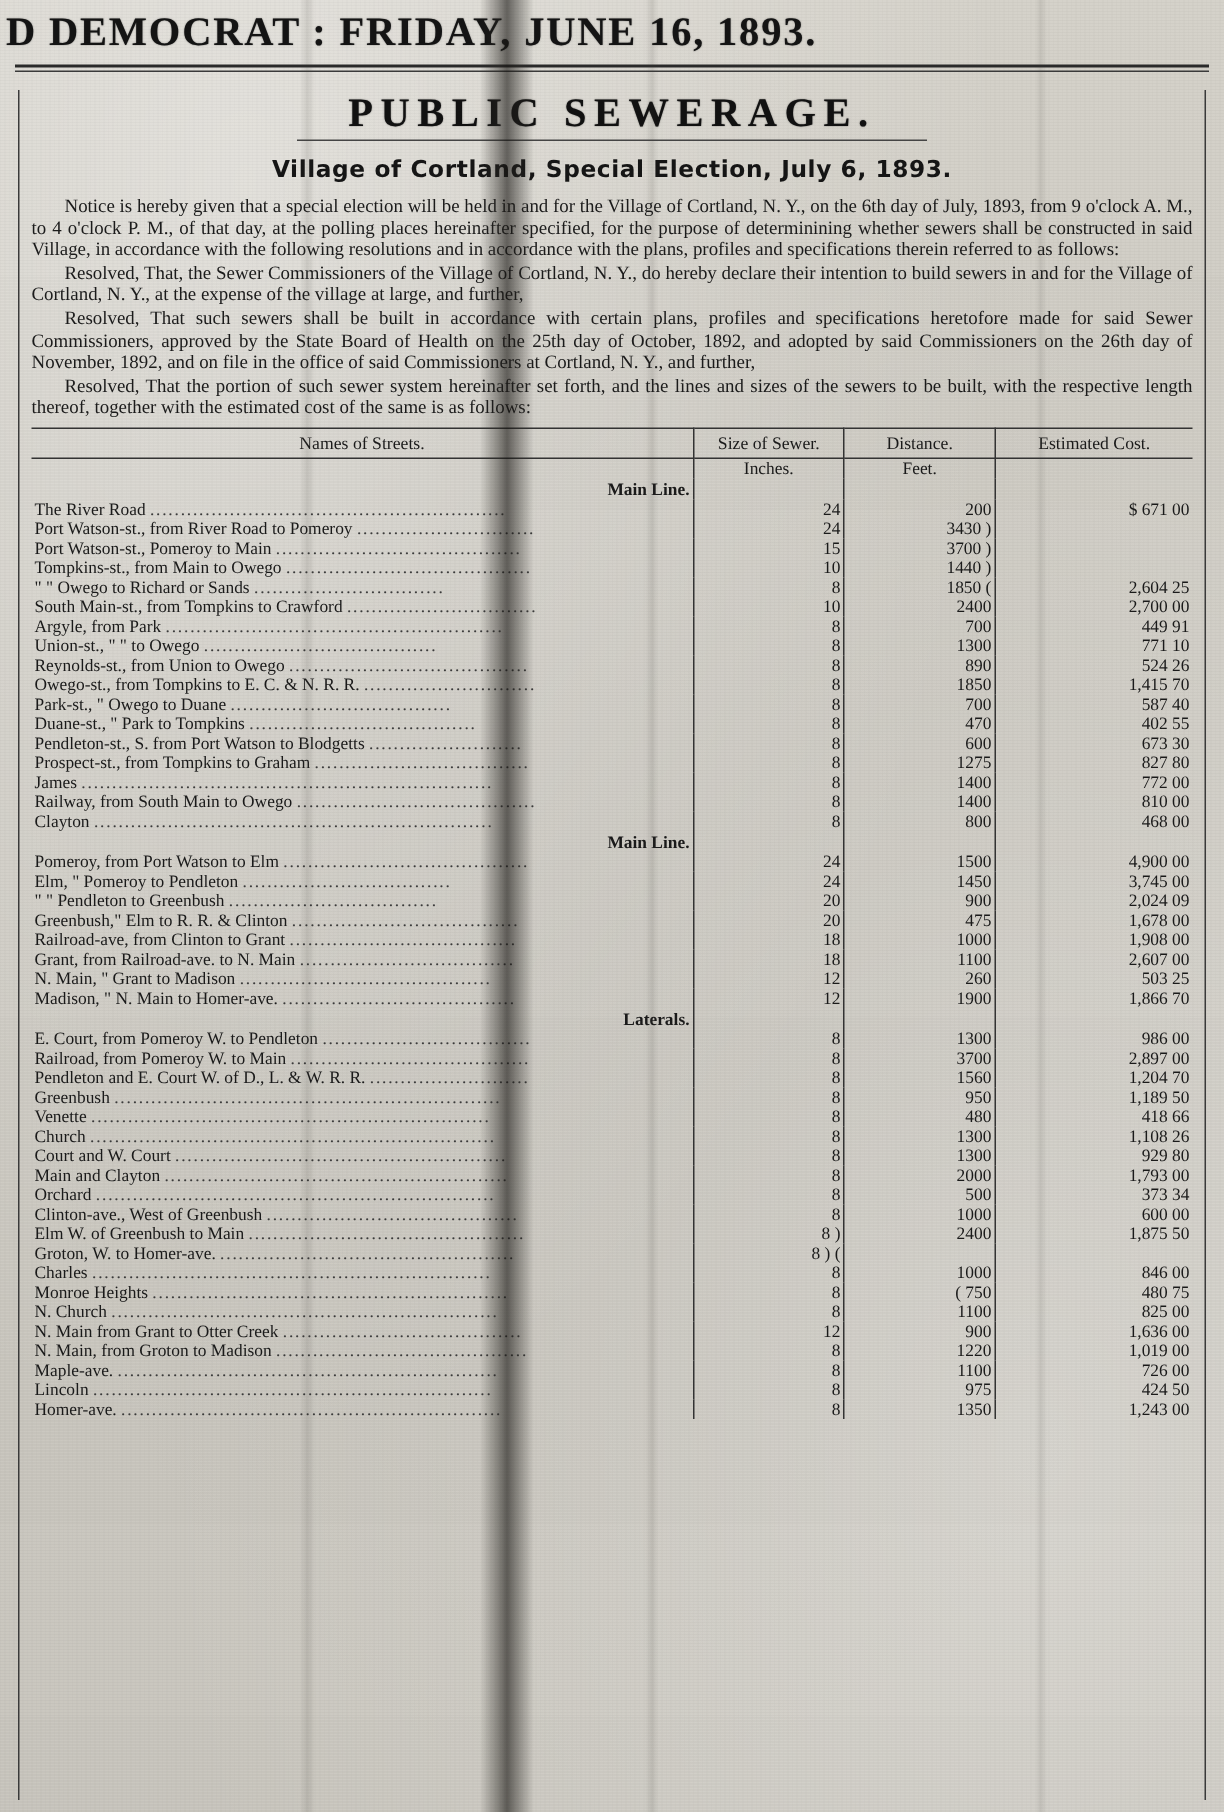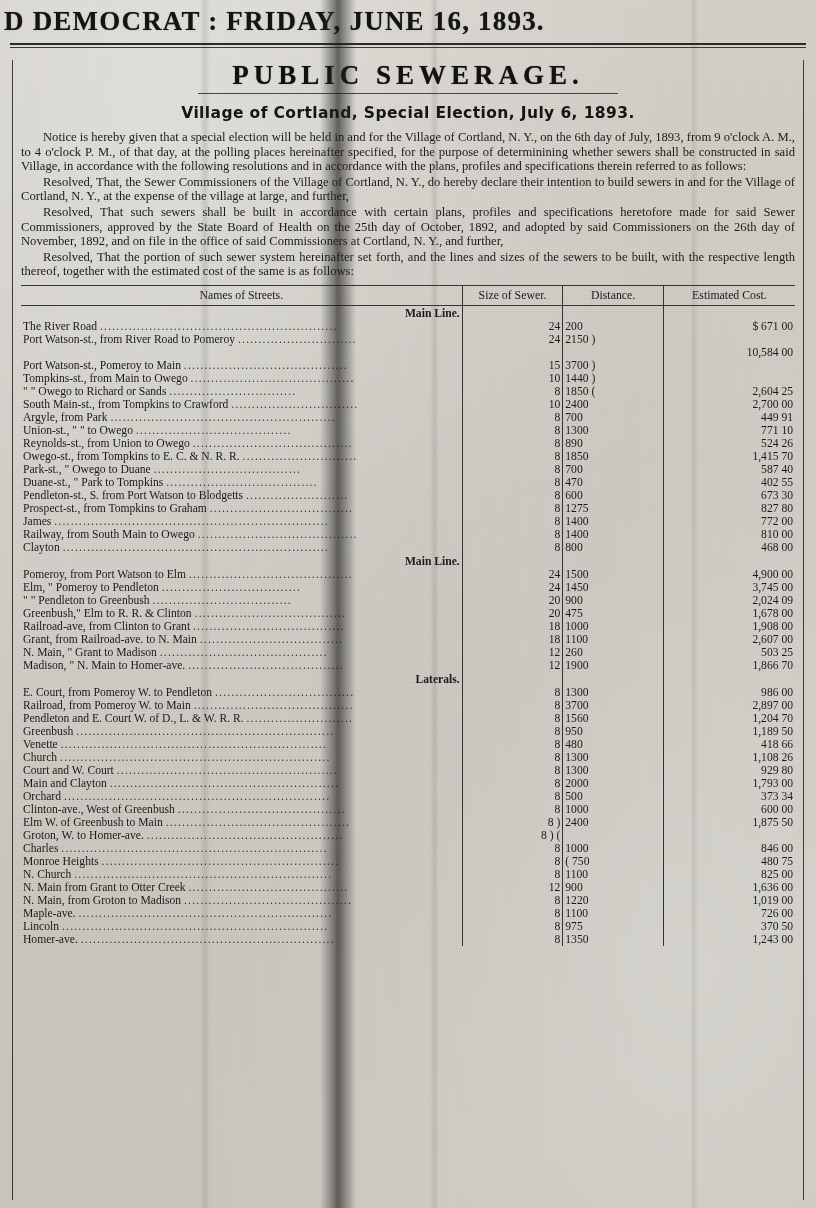--- a/index.html
+++ b/index.html
@@ -129,21 +129,21 @@
   }
   table.sewer td{
     padding:0 2px;
     line-height:13.0px;
     vertical-align:bottom;
     white-space:nowrap;
     overflow:hidden;
   }
   .c-name{width:57%;border-right:1.5px solid #333;}
   .c-size{width:13%;text-align:right;border-right:1.5px solid #333;}
-  .c-dist{width:13%;text-align:left;border-right:1.5px solid #333;}
+  .c-dist{width:13%;text-align:right;border-right:1.5px solid #333;}
   .c-cost{width:17%;text-align:right;padding-right:28px;}
   td.c-name .lead{
     display:inline-block;
     color:#3a3a3a;
     letter-spacing:1.2px;
   }
   tr.section td{
     text-align:center;
     font-weight:bold;
     padding-top:1px;
@@ -178,43 +178,43 @@
     <table class="sewer">
       <thead>
         <tr>
           <th class="c-name">Names of Streets.</th>
           <th class="c-size">Size of Sewer.</th>
           <th class="c-dist">Distance.</th>
           <th class="c-cost">Estimated Cost.</th>
         </tr>
       </thead>
       <tbody id="tbody">
+          <tr class="unitrow">
+            <td class="c-name"></td>
+            <td class="c-size">Inches.</td>
+            <td class="c-dist">Feet.</td>
+            <td class="c-cost"></td>
+          </tr>
           <tr class="section">
             <td class="c-name">Main Line.</td>
             <td class="c-size"></td>
             <td class="c-dist"></td>
             <td class="c-cost"></td>
           </tr>
           <tr>
             <td class="c-name"><span>The River Road </span><span class="lead">..........................................................</span></td>
             <td class="c-size">24</td>
             <td class="c-dist">200</td>
             <td class="c-cost">$    671 00</td>
           </tr>
           <tr>
             <td class="c-name"><span>Port Watson-st., from River Road to Pomeroy </span><span class="lead">.............................</span></td>
             <td class="c-size">24</td>
-            <td class="c-dist">2150 )</td>
-            <td class="c-cost"></td>
-          </tr>
-          <tr>
-            <td class="c-name"></td>
-            <td class="c-size"></td>
-            <td class="c-dist"></td>
-            <td class="c-cost">10,584 00</td>
+            <td class="c-dist">3430 )</td>
+            <td class="c-cost"></td>
           </tr>
           <tr>
             <td class="c-name"><span>Port Watson-st., Pomeroy to Main </span><span class="lead">........................................</span></td>
             <td class="c-size">15</td>
             <td class="c-dist">3700 )</td>
             <td class="c-cost"></td>
           </tr>
           <tr>
             <td class="c-name"><span>Tompkins-st., from Main to Owego </span><span class="lead">........................................</span></td>
             <td class="c-size">10</td>
@@ -464,21 +464,21 @@
           <tr>
             <td class="c-name"><span>Maple-ave. </span><span class="lead">..............................................................</span></td>
             <td class="c-size">8</td>
             <td class="c-dist">1100</td>
             <td class="c-cost">726 00</td>
           </tr>
           <tr>
             <td class="c-name"><span>Lincoln </span><span class="lead">.................................................................</span></td>
             <td class="c-size">8</td>
             <td class="c-dist">975</td>
-            <td class="c-cost">370 50</td>
+            <td class="c-cost">424 50</td>
           </tr>
           <tr>
             <td class="c-name"><span>Homer-ave. </span><span class="lead">..............................................................</span></td>
             <td class="c-size">8</td>
             <td class="c-dist">1350</td>
             <td class="c-cost">1,243 00</td>
           </tr>
         </tbody>
     </table>
 

